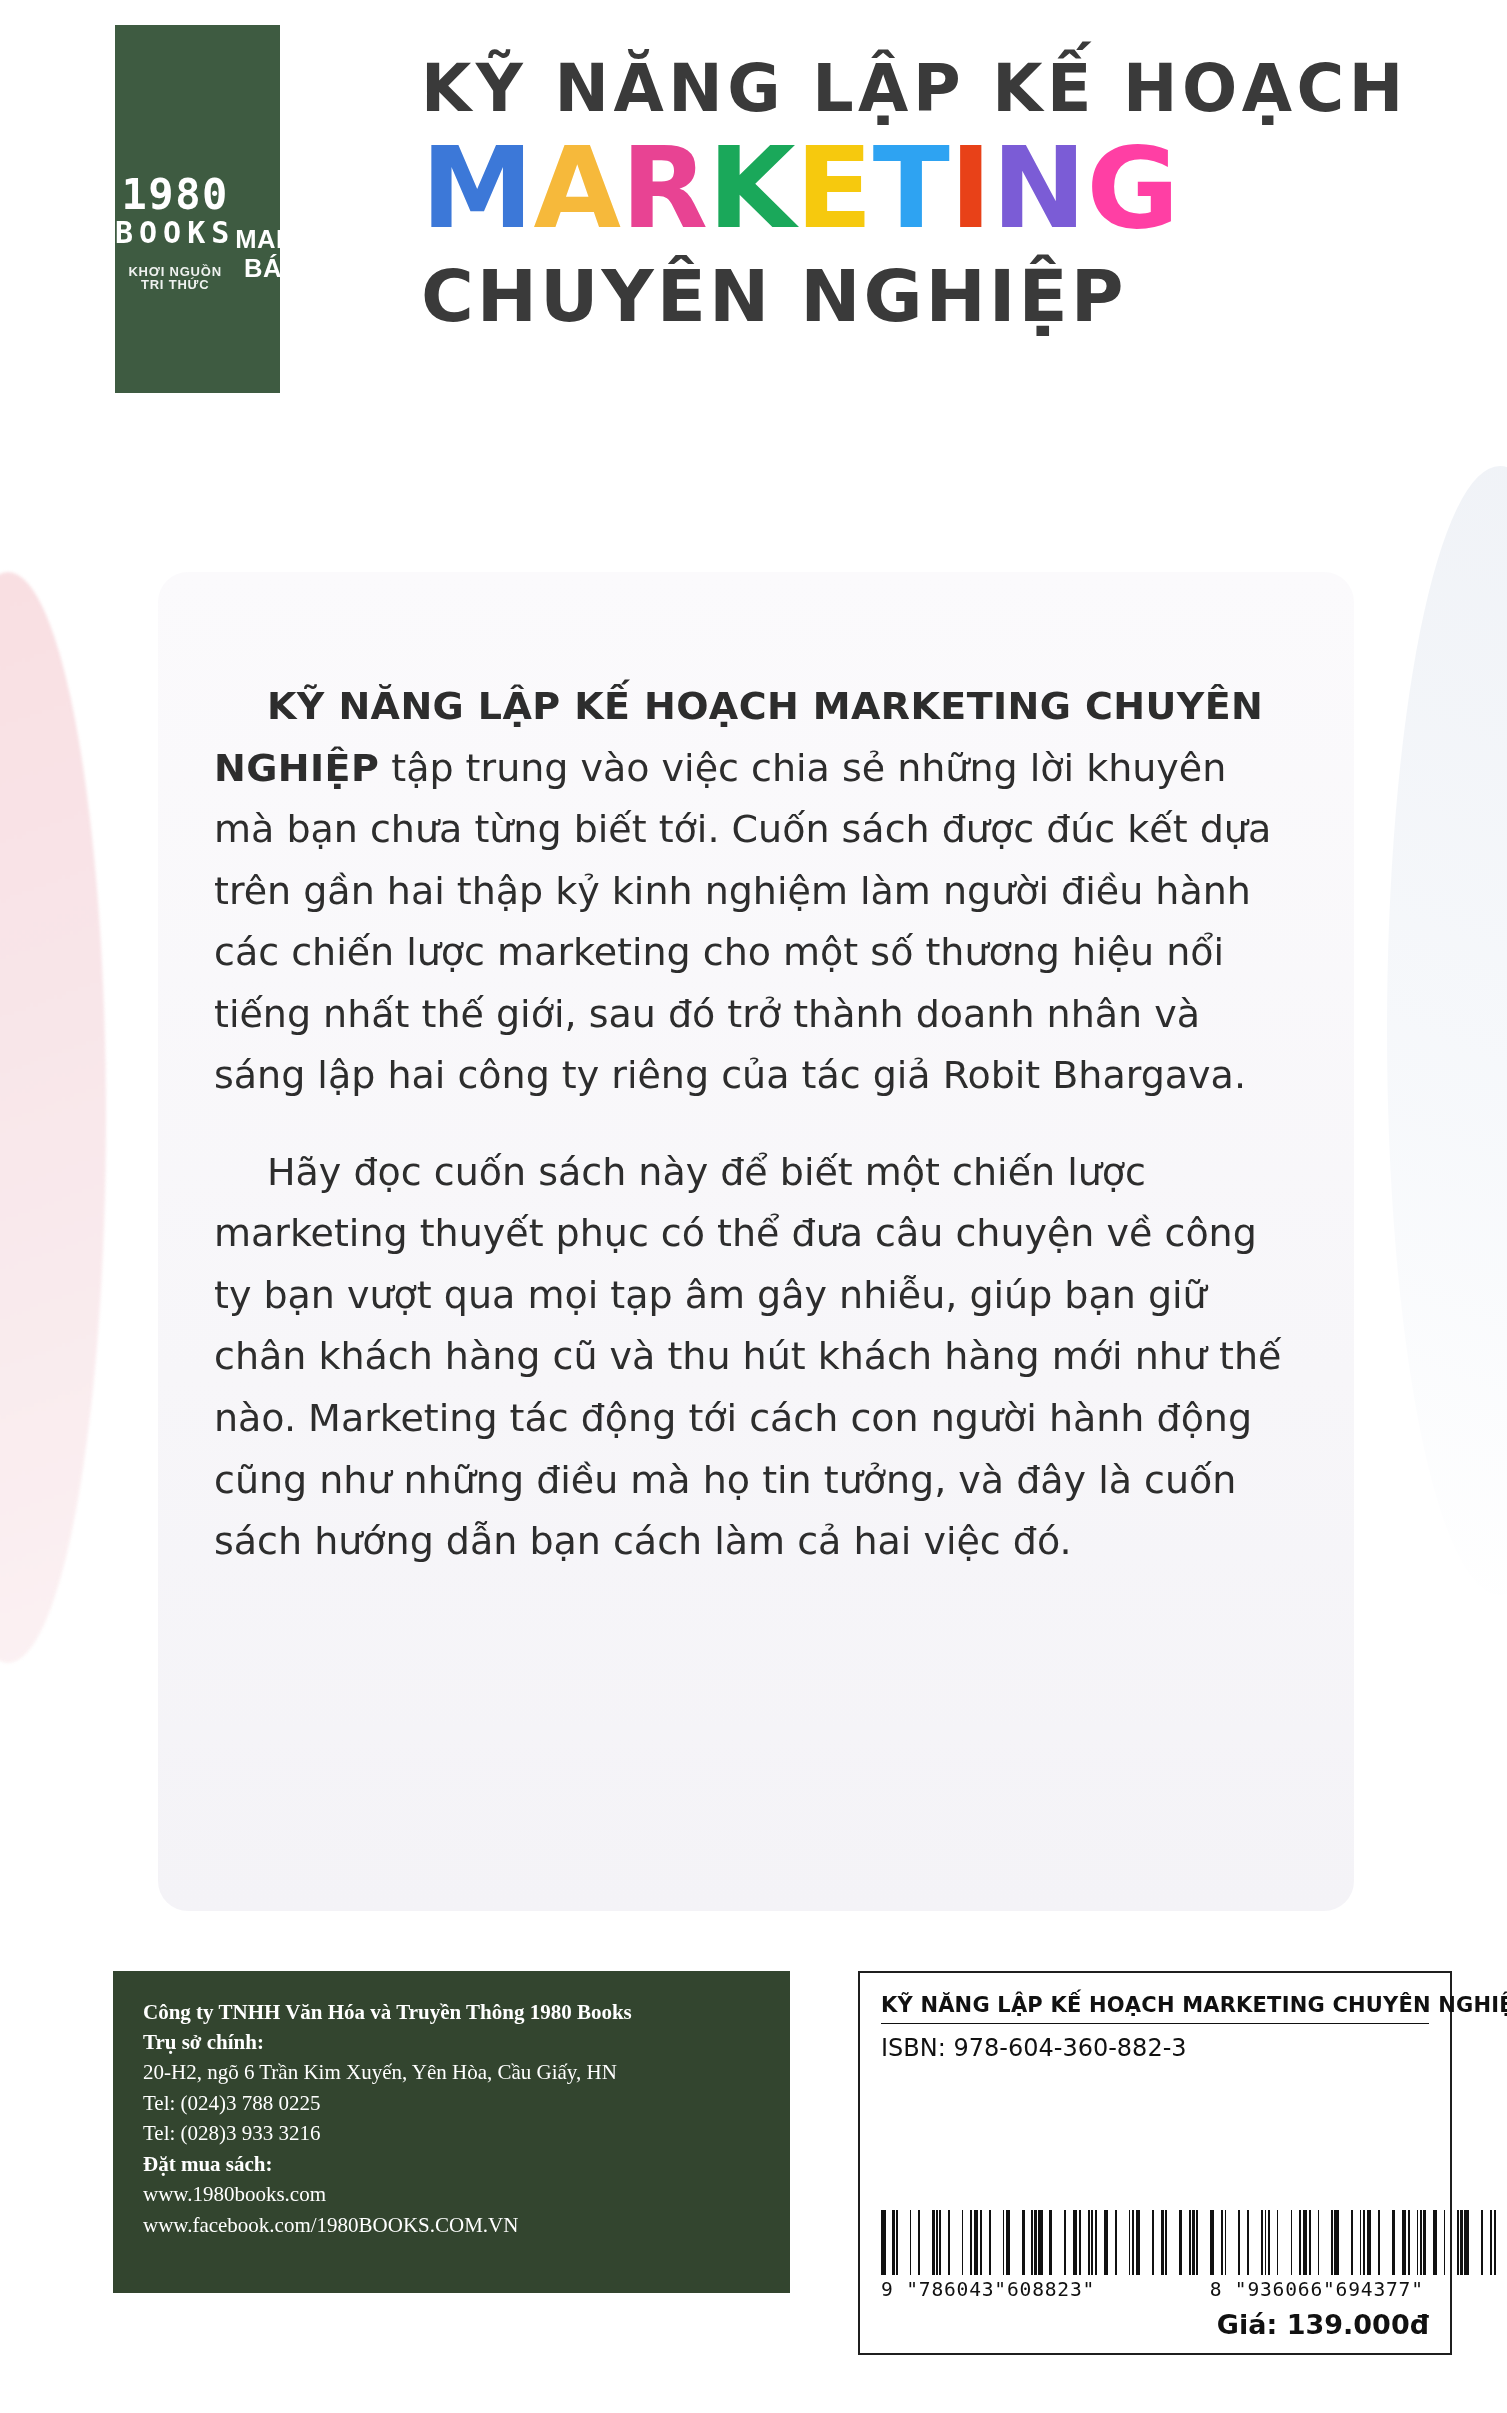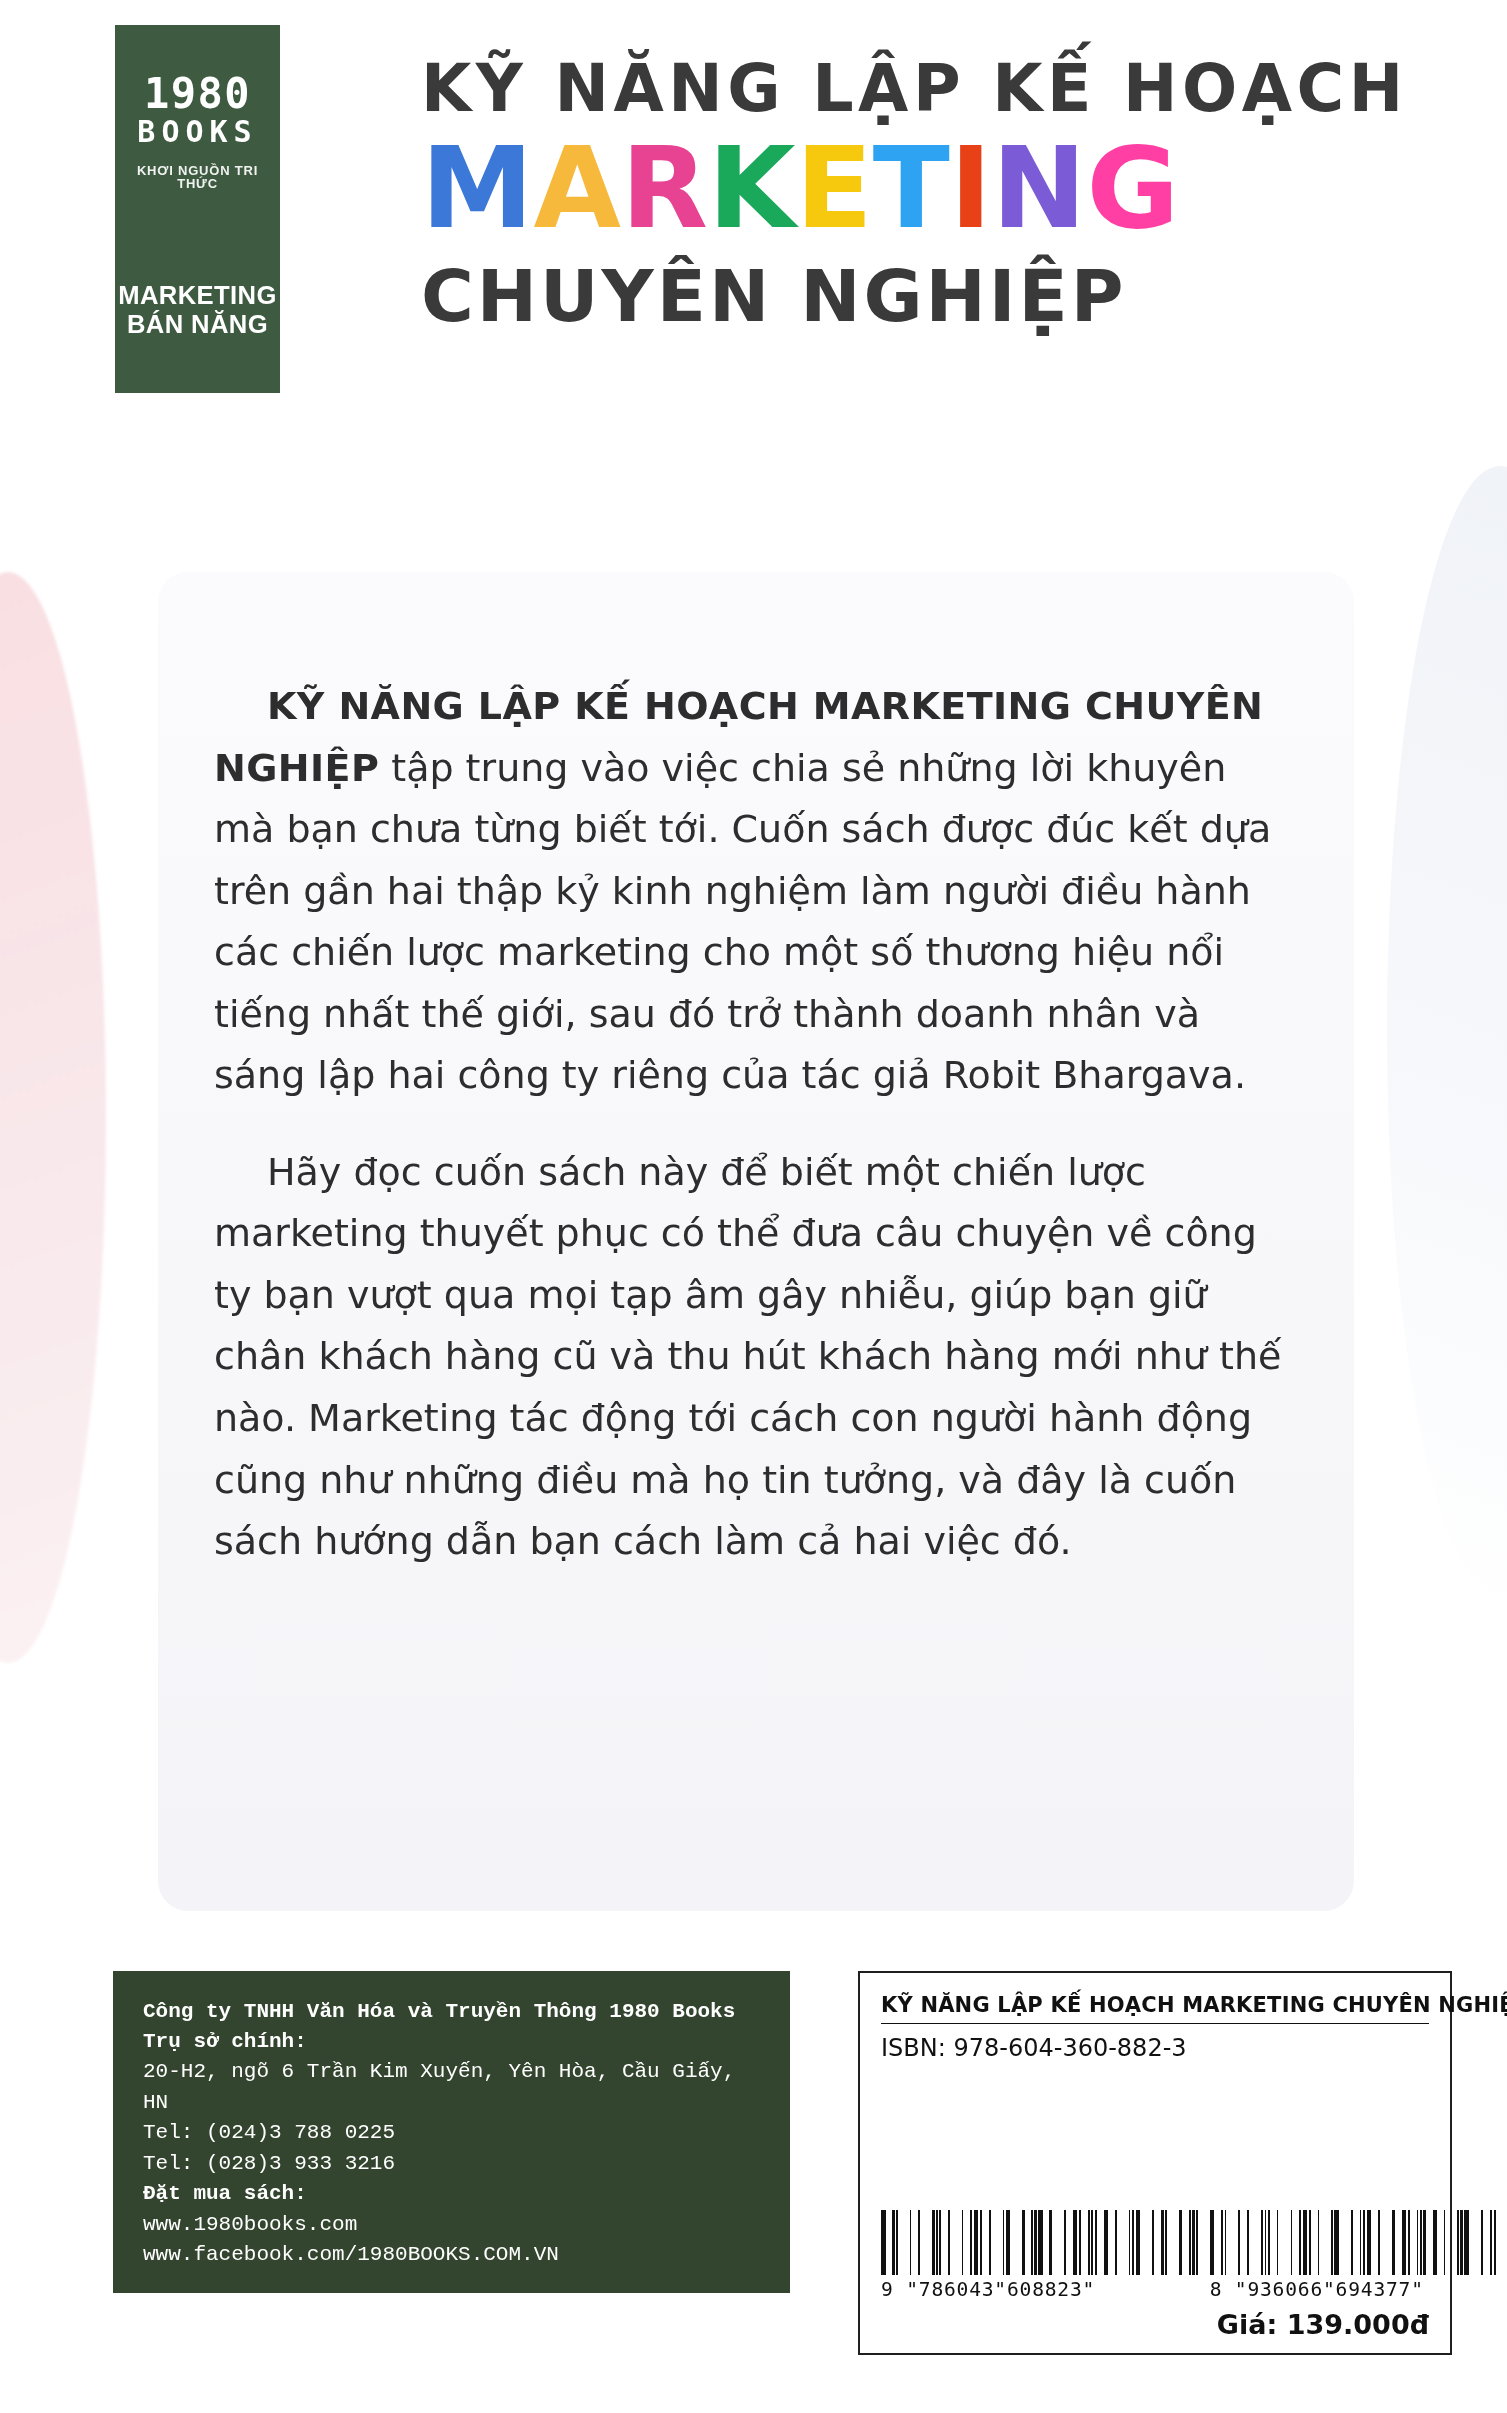--- a/index.html
+++ b/index.html
@@ -56,21 +56,21 @@
   .badge {
     position: absolute;
     left: 111px;
     top: 21px;
     width: 173px;
     height: 376px;
     background: #3e5b41;
     border: 4.5px solid #ffffff;
     box-sizing: border-box;
     display: flex;
-    flex-direction: column;
+    flex-direction: row;
     align-items: center;
   }
   .badge-logo {
     margin-top: 47px;
     color: #ffffff;
     font-family: "DejaVu Sans Mono", monospace;
     font-weight: bold;
     letter-spacing: 1.5px;
     text-align: center;
     line-height: 1.05;
@@ -158,21 +158,21 @@
   .pub-box {
     position: absolute;
     left: 113px;
     top: 1971px;
     width: 677px;
     height: 322px;
     background: #33452f;
     color: #ffffff;
     box-sizing: border-box;
     padding: 25.6px 30px;
-    font-family: Liberation Mono, monospace;
+    font-family: Liberation Serif, serif;
     font-size: 21px;
     line-height: 1.45;
   }
   .pub-box .b { font-weight: bold; }
 
   .isbn-box {
     position: absolute;
     left: 858px;
     top: 1971px;
     width: 594px;

